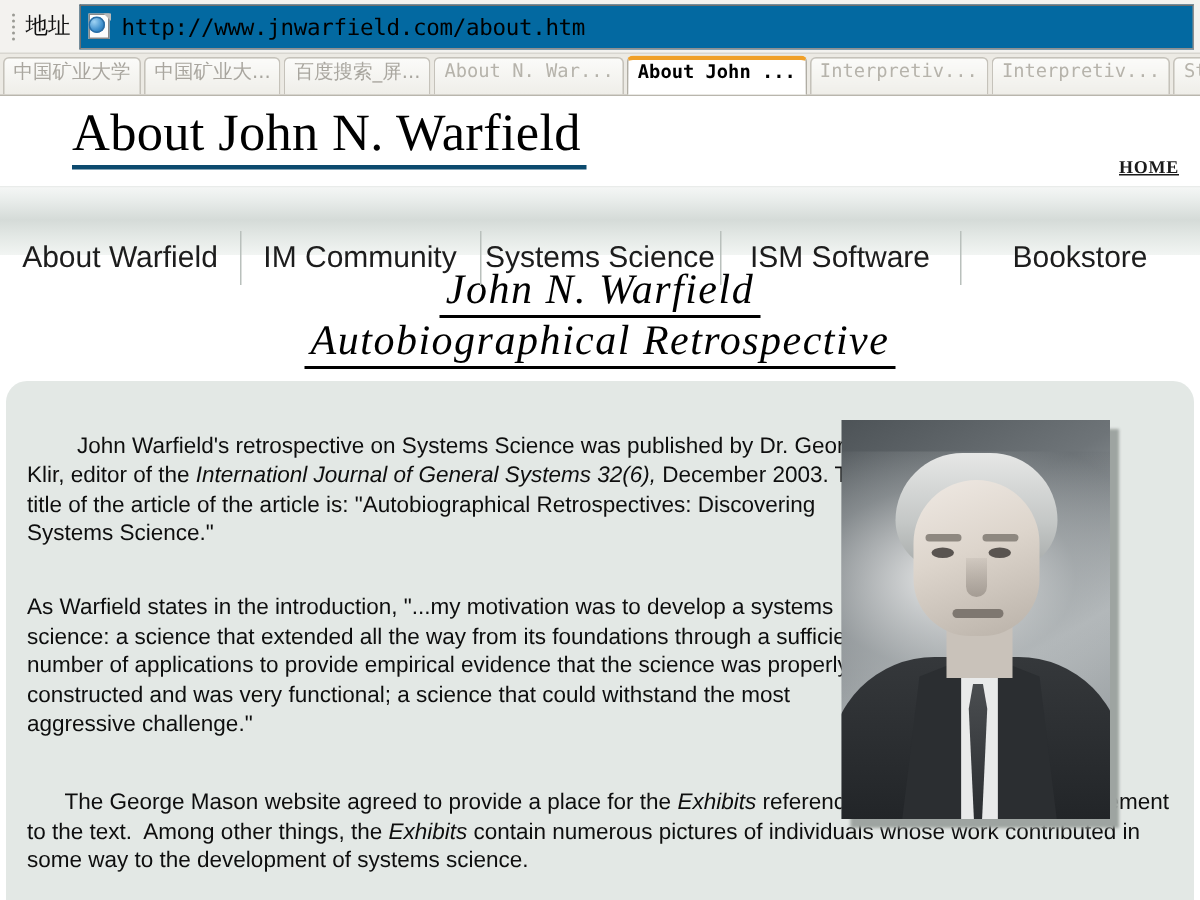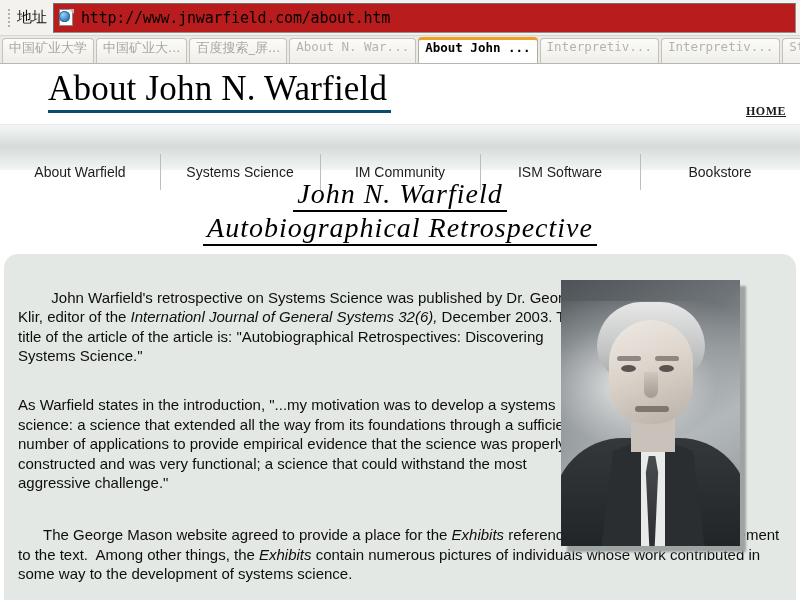--- a/index.html
+++ b/index.html
@@ -42,21 +42,21 @@
     font-size: 15px;
     color: #111;
     padding: 0 6px 0 2px;
     white-space: nowrap;
   }
   #address-input-wrap {
     flex: 1;
     display: flex;
     align-items: center;
     height: 30px;
-    background: #b91c1c;
+    background: #0369a1;
     border: 1px solid #8f8f8f;
     border-top-color: #6f6f6f;
     border-left-color: #6f6f6f;
     margin-right: 2px;
     padding: 0 2px;
     overflow: hidden;
   }
   #page-globe-icon {
     width: 18px; height: 18px;
     position: relative;
@@ -178,21 +178,21 @@
     align-items: center;
     background: linear-gradient(to bottom,
       #f4f6f5 0%, #e9edeb 18%, #d5dbd8 48%,
       #e3e8e5 72%, #f2f5f3 100%);
     border-top: 1px solid #e9ecea;
   }
   .nav-item {
     flex: 1;
     text-align: center;
     font-family: "Liberation Sans", sans-serif;
-    font-size: 14px;
+    font-size: 20px;
     color: #1d1d1d;
     cursor: pointer;
     position: relative;
     line-height: 18px;
     margin-top: 48px;
   }
   .nav-item + .nav-item::before {
     content: "";
     position: absolute;
     left: 0; top: -9px;
@@ -398,22 +398,22 @@
 
 <div id="page">
 
   <div id="site-header">
     <span id="site-title">About John N. Warfield</span>
     <span id="home-link">HOME</span>
   </div>
 
   <div id="nav-bar">
       <div class="nav-item"><span>About Warfield</span></div>
+      <div class="nav-item"><span>IM Community</span></div>
       <div class="nav-item"><span>Systems Science</span></div>
-      <div class="nav-item"><span>IM Community</span></div>
       <div class="nav-item"><span>ISM Software</span></div>
       <div class="nav-item"><span>Bookstore</span></div>
     </div>
 
   <div id="article-heading">
     <div><span class="line line1">John N. Warfield</span></div>
     <div><span class="line line2">Autobiographical Retrospective</span></div>
   </div>
 
   <div id="content-card">

